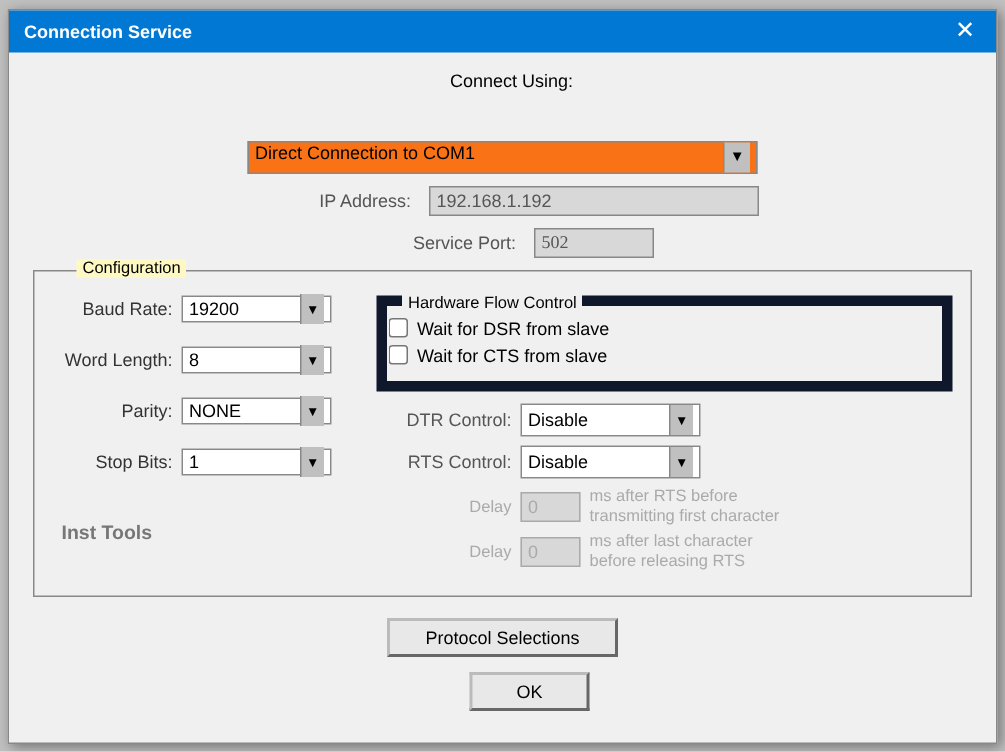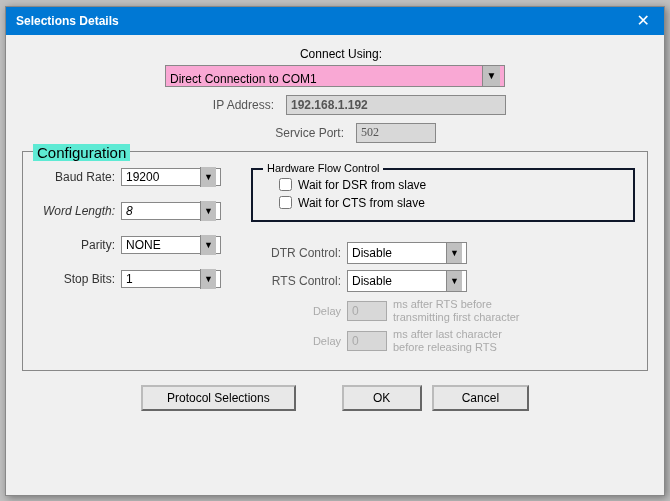--- a/index.html
+++ b/index.html
@@ -62,29 +62,30 @@
     }
 
     .field-label {
       text-align: right;
       color: #000;
       min-width: 90px;
       margin-right: 6px;
     }
 
     .combo-box {
-      background: #f9a8d4;
+      background: #f97316;
       border: 1px solid #888;
       height: 22px;
       display: flex;
-      align-items: flex-end;
+      align-items: flex-start;
       padding: 0 4px;
       width: 320px;
       position: relative;
       cursor: pointer;
+      margin-top: 29px;
     }
 
     .combo-box span {
       flex: 1;
     }
 
     .combo-arrow {
       width: 18px;
       height: 20px;
       background: #c0c0c0;
@@ -115,24 +116,24 @@
     .config-group {
       border: 1px solid #888;
       padding: 8px 12px 12px;
       margin-top: 6px;
       position: relative;
     }
 
     .group-legend {
       position: absolute;
       top: -8px;
-      left: 10px;
-      background: #5eead4;
-      padding: 0 4px;
-      font-size: 15px;
+      left: 28px;
+      background: #fef9c3;
+      padding: 0 4px;
+      font-size: 11px;
       color: #000;
     }
 
     .config-inner {
       display: flex;
       gap: 16px;
       margin-top: 8px;
     }
 
     .left-config {
@@ -166,24 +167,24 @@
       height: 20px;
       background: #c0c0c0;
       border-left: 1px solid #888;
       display: flex;
       align-items: center;
       justify-content: center;
       font-size: 9px;
     }
 
     .hw-flow-group {
-      border: 2px solid #0f172a;
-      padding: 8px 26px 6px;
+      border: 7px solid #0f172a;
+      padding: 8px 1px 6px;
       position: relative;
-      margin-bottom: 20px;
+      margin-bottom: 8px;
     }
 
     .hw-flow-legend {
       position: absolute;
       top: -8px;
       left: 10px;
       background: #f0f0f0;
       padding: 0 4px;
       font-size: 11px;
     }
@@ -276,21 +277,21 @@
       margin-top: 14px;
       margin-left: 6px;
       font-weight: bold;
     }
 
     .bottom-buttons {
       display: flex;
       justify-content: center;
       gap: 10px;
       margin-top: 14px;
-      flex-direction: row;
+      flex-direction: column;
       align-items: center;
     }
 
     .protocol-btn {
       background: #e8e8e8;
       border: 2px outset #bbb;
       padding: 4px 24px;
       cursor: pointer;
       font-size: 12px;
       min-width: 140px;
@@ -315,21 +316,21 @@
       text-align: right;
       min-width: 80px;
       color: #333;
     }
   </style>
 </head>
 <body>
 
 <div class="dialog">
   <div class="title-bar">
-    <span>Selections Details</span>
+    <span>Connection Service</span>
     <button class="close-btn">✕</button>
   </div>
 
   <div class="dialog-body">
 
     <div class="field-row">
       <div style="display:flex; flex-direction:column; align-items:center; width:100%;">
         <div style="display:flex; align-items:center; gap:6px; justify-content:center; margin-bottom:4px;">
           <span class="field-label" style="text-align:right; min-width:100px;">Connect Using:</span>
         </div>
@@ -337,21 +338,21 @@
           <div class="combo-box" style="width:340px;">
             <span>Direct Connection to COM1</span>
             <div class="combo-arrow">▼</div>
           </div>
         </div>
       </div>
     </div>
 
     <div class="field-row" style="justify-content:center; gap:6px;">
       <span class="field-label" style="text-align:right; min-width:110px; color:#555;">IP Address:</span>
-      <input class="text-input ip-input" type="text" value="192.168.1.192" style="color: rgb(85, 85, 85); font-weight: bold;">
+      <input class="text-input ip-input" type="text" value="192.168.1.192" style="color: rgb(85, 85, 85);">
     </div>
 
     <div class="field-row" style="justify-content:center; gap:6px;">
       <span class="field-label" style="text-align:right; min-width:110px; color:#555;">Service Port:</span>
       <input class="text-input port-input" type="text" value="502" style="color: rgb(85, 85, 85);">
     </div>
 
     <div class="config-group">
       <span class="group-legend">Configuration</span>
 
@@ -360,21 +361,21 @@
         <div class="left-config">
 
           <div class="field-row" style="gap:6px;">
             <span class="config-left-label">Baud Rate:</span>
             <div class="small-combo">
               <span>19200</span>
               <div class="small-combo-arrow">▼</div>
             </div>
           </div>
 
-          <div class="field-row" style="gap:6px;font-style:italic;">
+          <div class="field-row" style="gap:6px;">
             <span class="config-left-label">Word Length:</span>
             <div class="small-combo">
               <span>8</span>
               <div class="small-combo-arrow">▼</div>
             </div>
           </div>
 
           <div class="field-row" style="gap:6px;">
             <span class="config-left-label">Parity:</span>
             <div class="small-combo">
@@ -384,20 +385,21 @@
           </div>
 
           <div class="field-row" style="gap:6px;">
             <span class="config-left-label">Stop Bits:</span>
             <div class="small-combo">
               <span>1</span>
               <div class="small-combo-arrow">▼</div>
             </div>
           </div>
 
+          <div class="inst-tools-label">Inst Tools</div>
         </div>
 
         <div class="right-config">
 
           <div class="hw-flow-group">
             <span class="hw-flow-legend">Hardware Flow Control</span>
             <div class="checkbox-row">
               <input type="checkbox" style="">
               <label>Wait for DSR from slave</label>
             </div>
@@ -436,18 +438,17 @@
           </div>
 
         </div>
       </div>
     </div>
 
     <div class="bottom-buttons">
       <button class="protocol-btn">Protocol Selections</button>
       <div class="ok-cancel-row">
         <button class="dialog-btn">OK</button>
-        <button class="dialog-btn">Cancel</button>
       </div>
     </div>
 
   </div>
 </div>
 
 </body></html>

